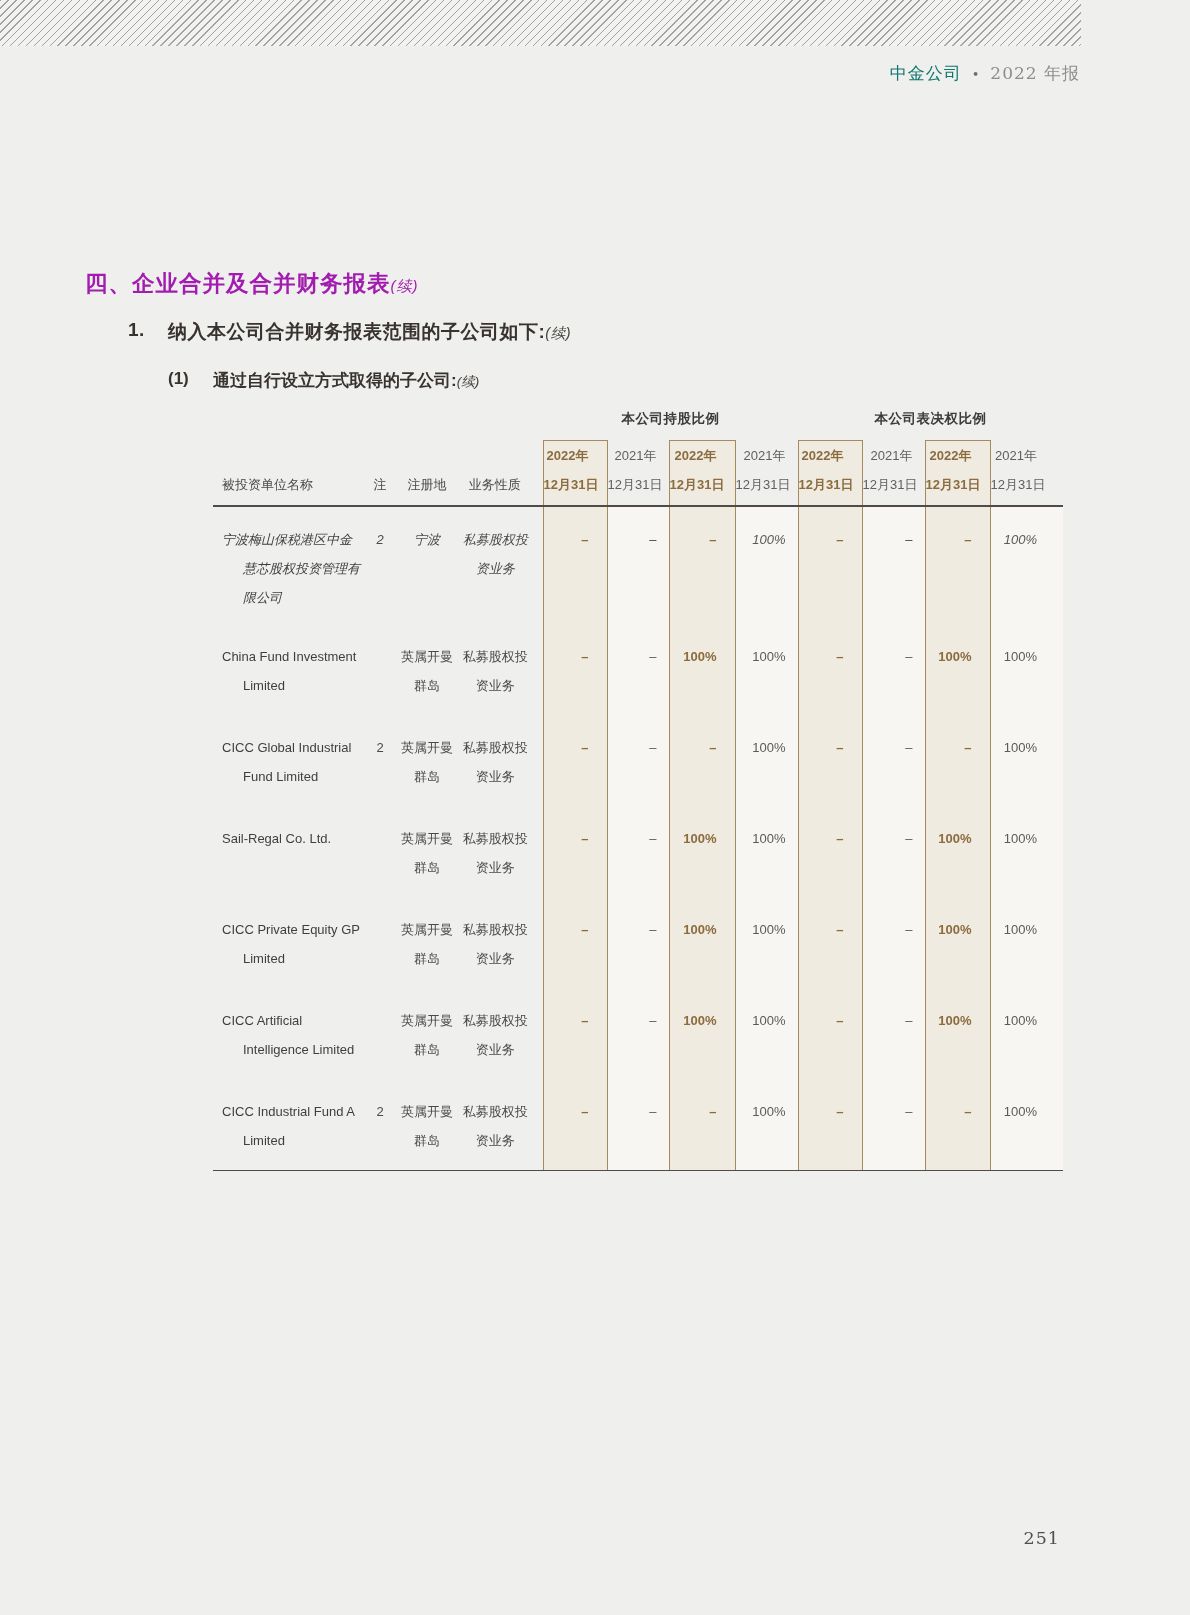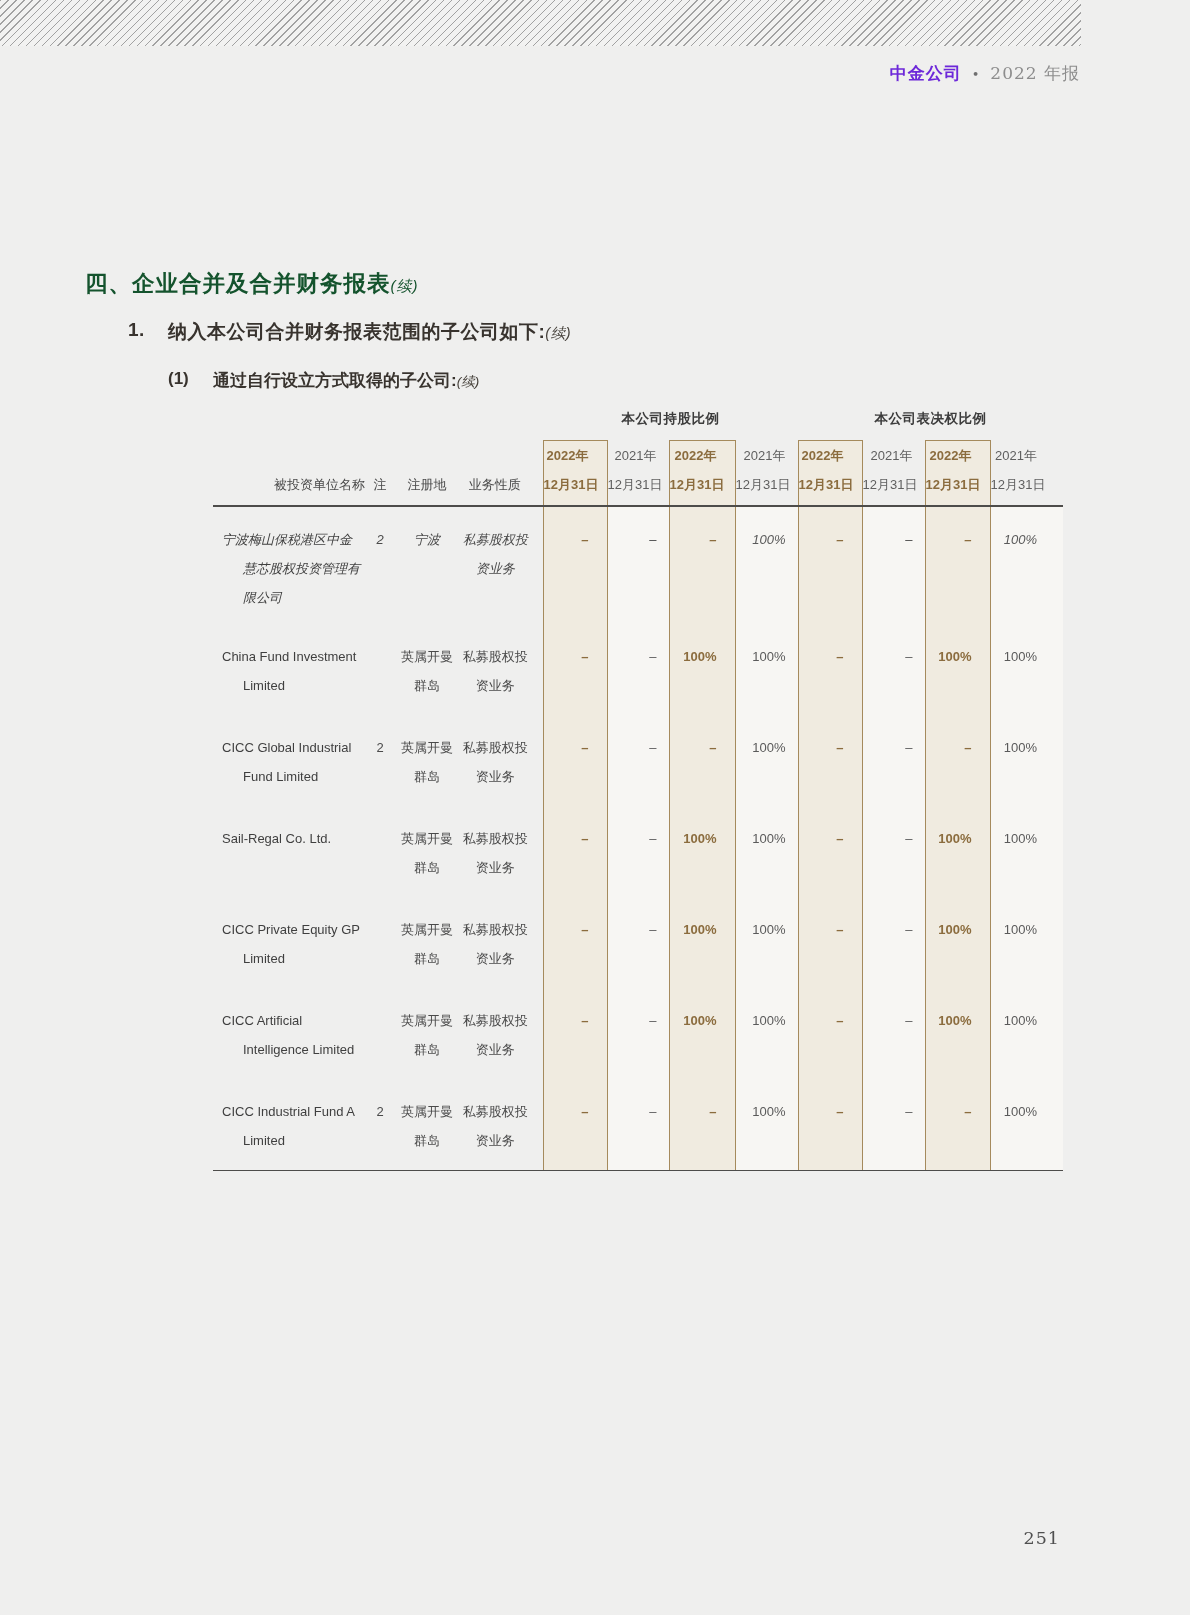--- a/index.html
+++ b/index.html
@@ -21,29 +21,29 @@
       #a2a2a2 0px, #a2a2a2 1px, #f2f2f1 1px, #f2f2f1 5.6px);
   }
   
   .doc-header {
     position: absolute; top: 62px; right: 110px;
     font-family: "DejaVu Serif", "Liberation Serif", serif;
     font-size: 17px; color: #8d8d8d;
     letter-spacing: 1px;
     white-space: nowrap;
   }
-  .doc-header .brand { color: #6d28d9; font-weight: 700; margin-left: 45px; }
+  .doc-header .brand { color: #0f766e; font-weight: 400; margin-left: 45px; }
   .doc-header .sep { color: #6f6f6f; font-size: 13px; padding: 0 10px; }
 
   .content { position: absolute; top: 268px; left: 0; width: 100%; }
 
   h1.sec {
     margin-left: 85px;
     font-size: 22.5px; font-weight: bold;
-    color: #14532d; letter-spacing: 1px;
+    color: #a21caf; letter-spacing: 1px;
   }
   h1.sec .cont { font-size: 15px; font-weight: normal; font-style: italic; }
 
   h2.sub1 {
     margin: 20px 0 0 128px;
     font-size: 19px; font-weight: bold; color: #38332e;
     letter-spacing: 0.5px;
     display: flex;
   }
   h2.sub1 .num { width: 40px; flex: 0 0 40px; }
@@ -78,21 +78,21 @@
     padding-bottom: 12px; letter-spacing: 0.5px;
   }
   tr.sgrp th {
     font-size: 13.5px; font-weight: bold; color: #3c3c3c;
     text-align: center; padding-bottom: 10px;
   }
   tr.cols th {
     vertical-align: bottom; line-height: 29px; padding-bottom: 6px;
     border-bottom: 2px solid #4d4c4a;
   }
-  th.h-left { text-align: right; color: #4a4a4a; font-size: 13px; }
+  th.h-left { text-align: left; color: #4a4a4a; font-size: 13px; }
   th.h-name { padding-left: 9px; }
   th.h-note, th.h-place, th.h-biz { text-align: center; }
   th.h-biz { padding-right: 12px; }
   th.yr { text-align: right; white-space: nowrap; }
   th.yr.y21 { color: #5f5f5f; padding-right: 12px; }
   th.yr.y22 {
     color: #8b6c3e; font-weight: bold; padding-right: 18px;
     background: #f0ebe0;
     border-top: 1px solid #a58a5c;
     border-left: 1px solid #a58a5c;

